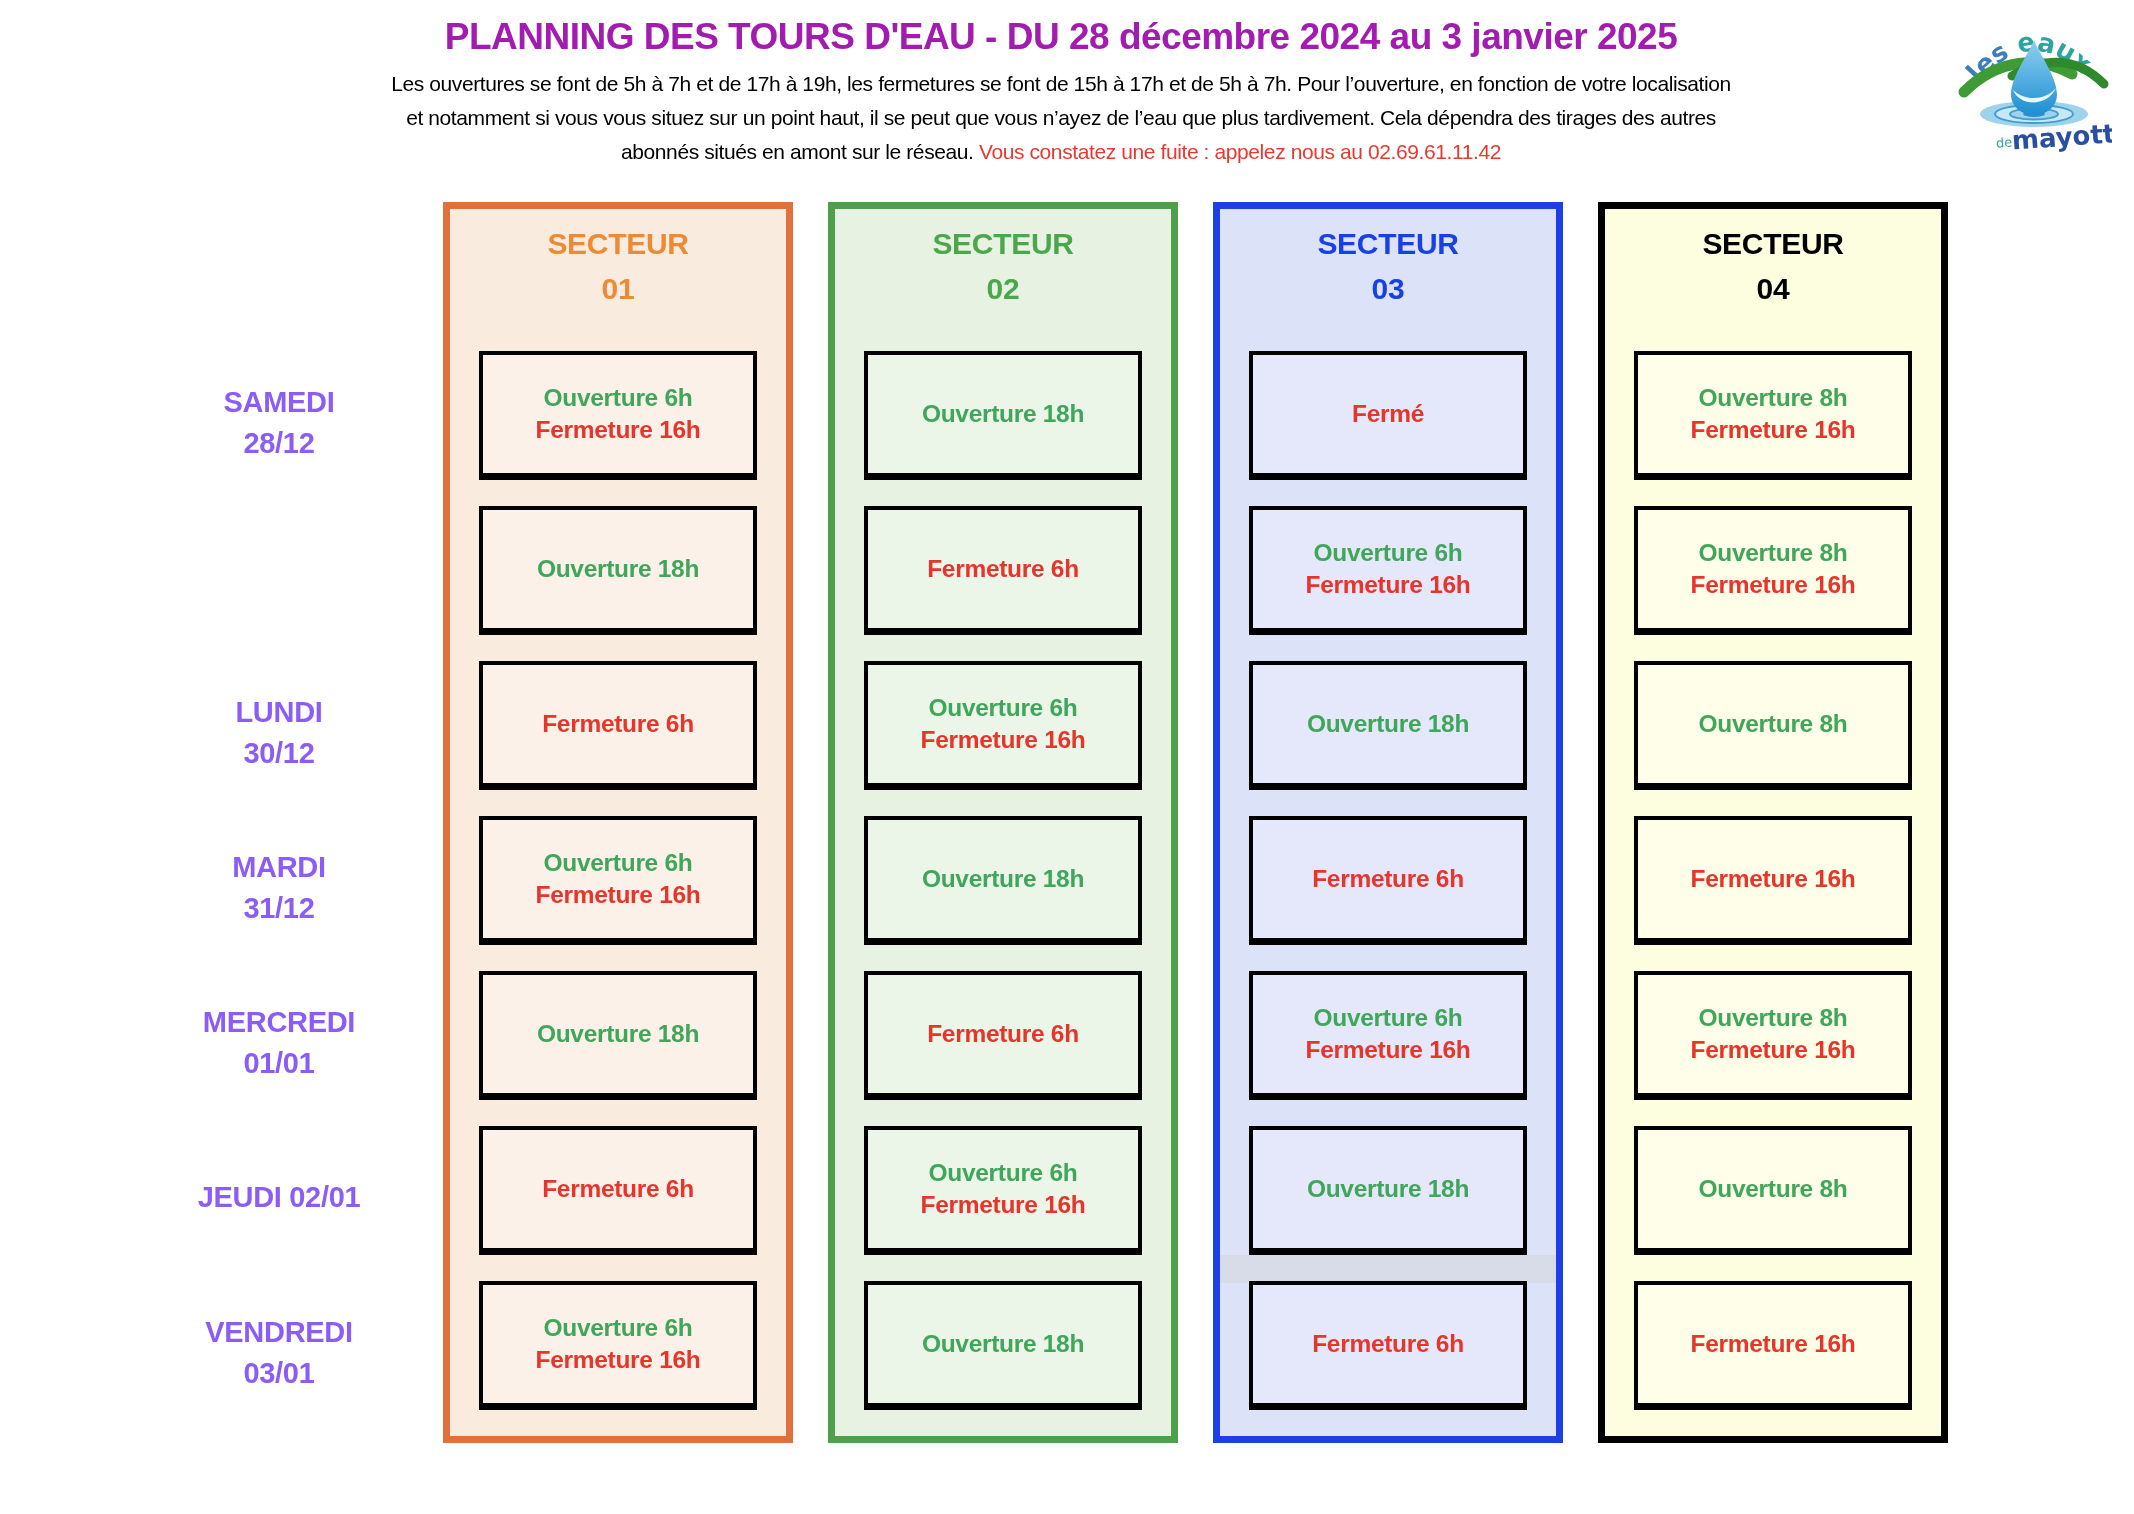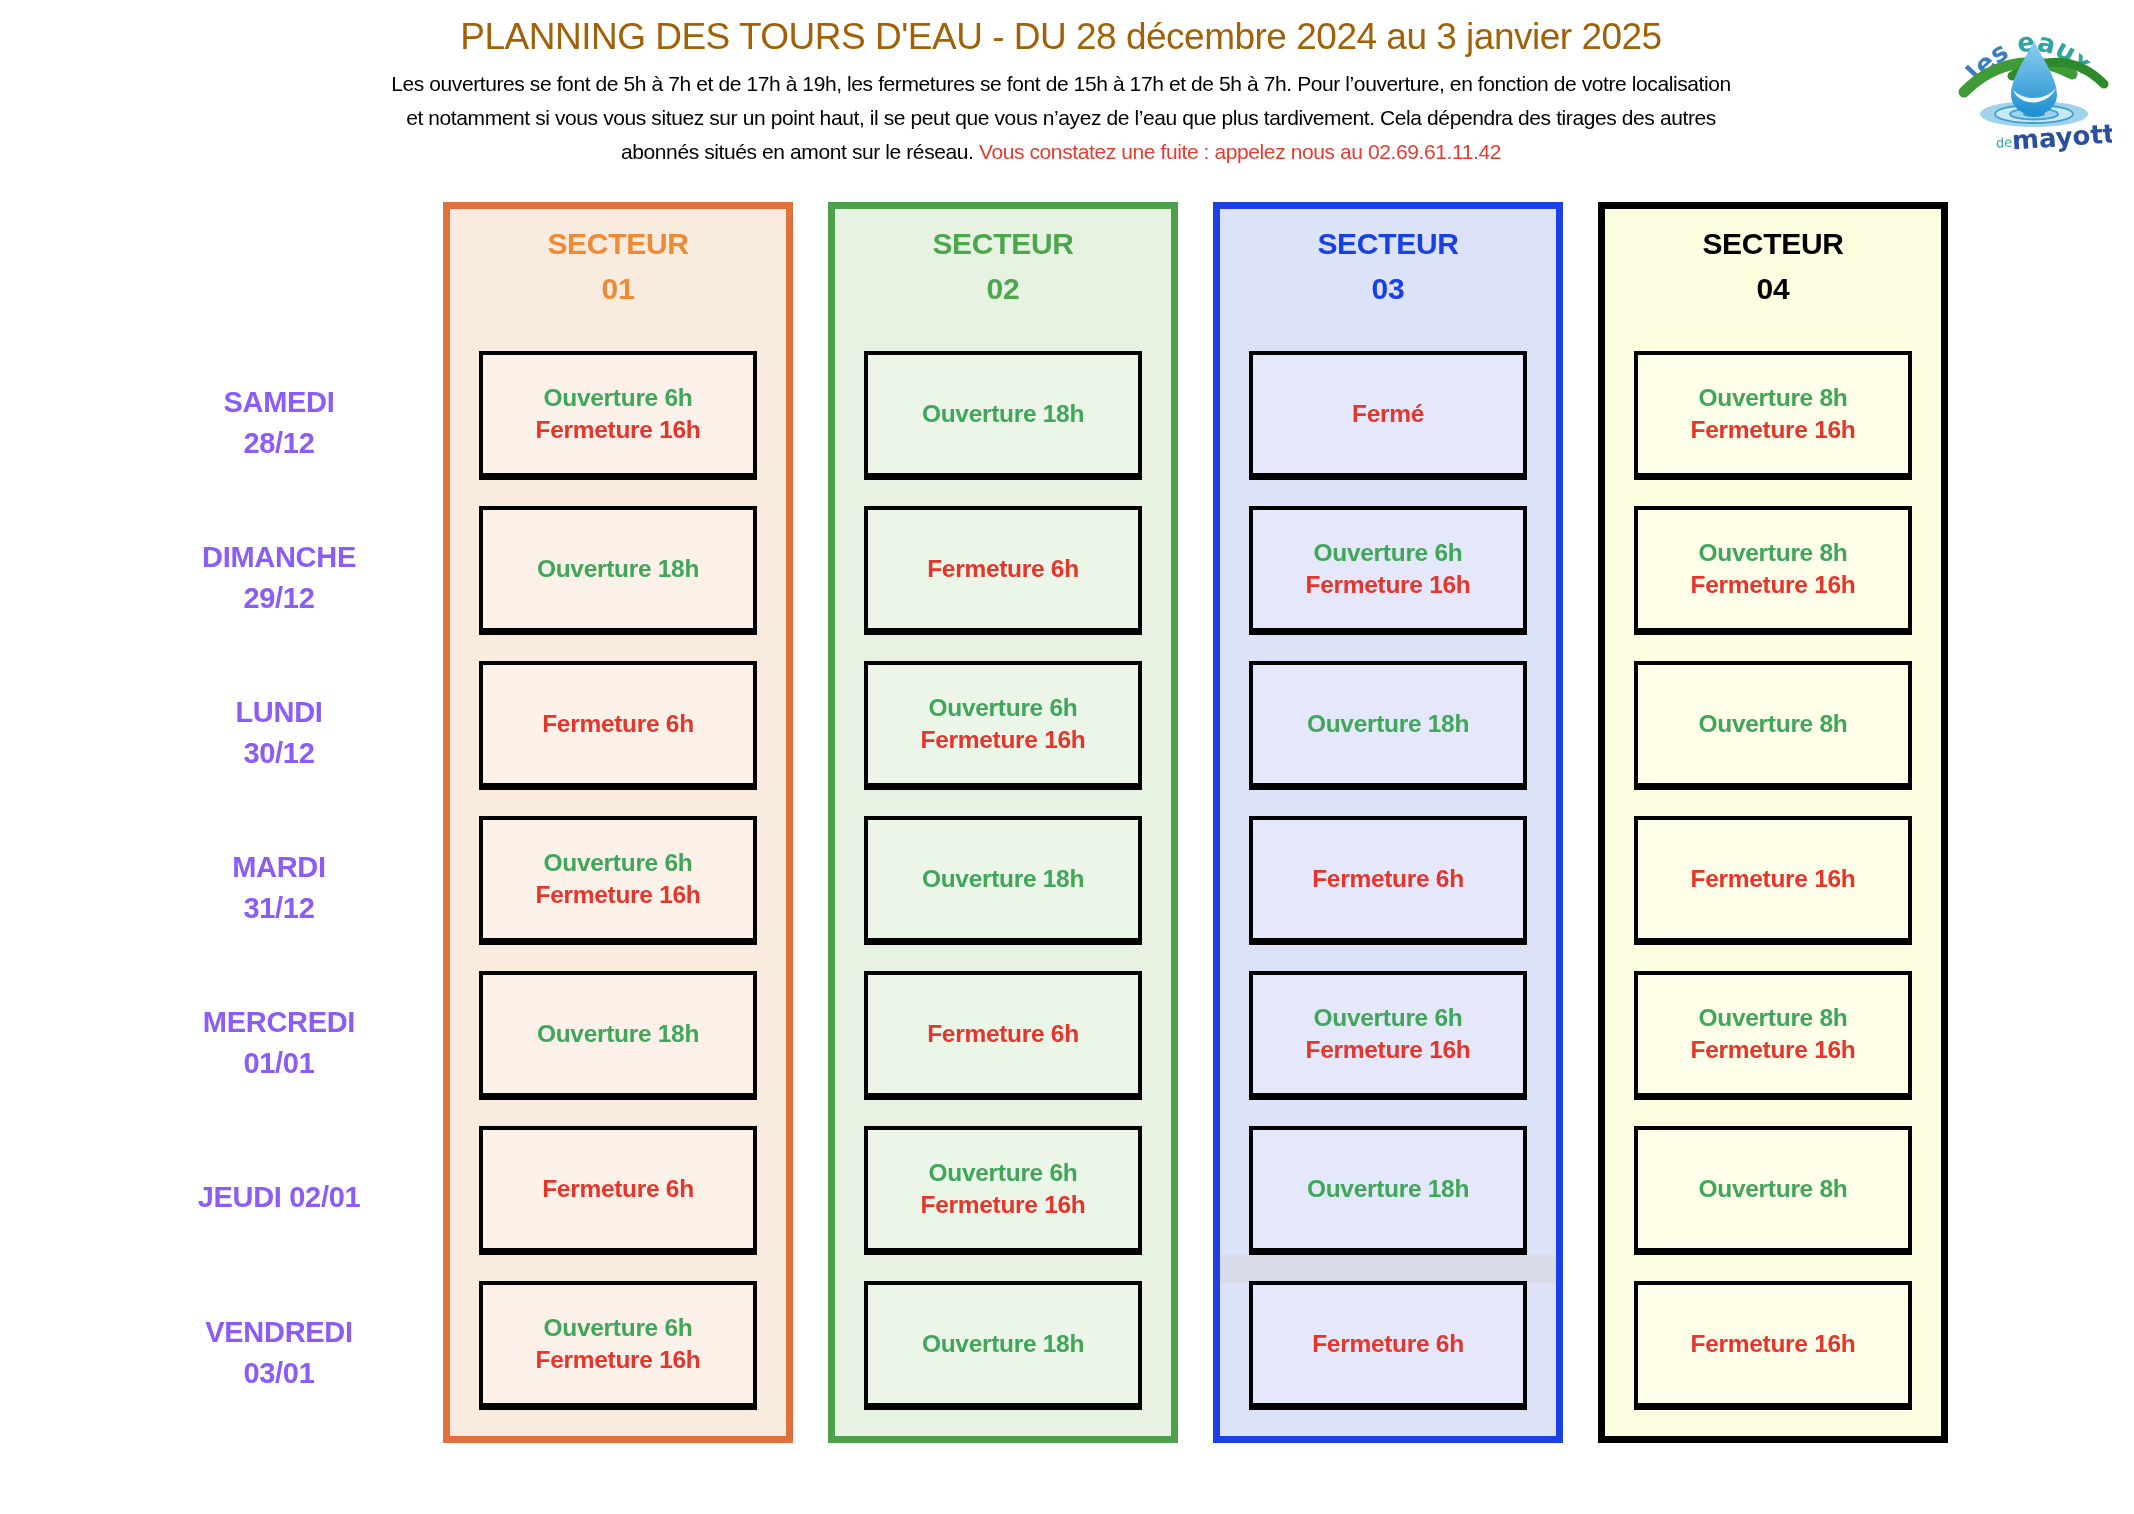--- a/index.html
+++ b/index.html
@@ -6,21 +6,21 @@
   html,body { background:#ffffff; }
   .page {
     position:relative; width:2134px; height:1514px; background:#fff;
     font-family:"Liberation Sans", sans-serif; overflow:hidden; color:#111;
   }
 
   
   .smae-logo { position:absolute; left:20px; top:14px; width:142px; text-align:center; }
   .smae-caption { color:#E62B2C; font-size:18px; font-weight:bold; margin-top:2px; letter-spacing:-0.3px; }
   .header-text { position:absolute; left:192px; top:16px; width:1738px; text-align:center; }
-  .page-title { font-size:37px; font-weight:normal; letter-spacing:-0.5px; white-space:nowrap; color:#a16207; }
+  .page-title { font-size:37px; font-weight:bold; letter-spacing:-0.5px; white-space:nowrap; color:#a21caf; }
   .notice { font-size:21px; font-weight:normal; line-height:34px; letter-spacing:-0.4px; white-space:nowrap; margin-top:9px; color:#000; }
   .notice .red { color:#E8392E; }
   .mayotte-logo { position:absolute; left:1956px; top:6px; width:156px; height:150px; }
 
   
   .grid {
     position:absolute; left:150px; top:202px;
     display:grid;
     grid-template-columns:258px 350px 350px 350px 350px;
     grid-template-rows:156px repeat(7, 155px);
@@ -93,24 +93,20 @@
       <text x="56" y="142" font-size="26" font-weight="bold" fill="#2B4FA0">mayotte</text>
     </g>
   </svg>
 
   <div class="grid">
 
     <div class="day r1">
         <span>SAMEDI</span>
         <span>28/12</span>
       </div>
-    <div class="day r2">
-        <span>DIMANCHE</span>
-        <span>29/12</span>
-      </div>
     <div class="day r3">
         <span>LUNDI</span>
         <span>30/12</span>
       </div>
     <div class="day r4">
         <span>MARDI</span>
         <span>31/12</span>
       </div>
     <div class="day r5">
         <span>MERCREDI</span>

